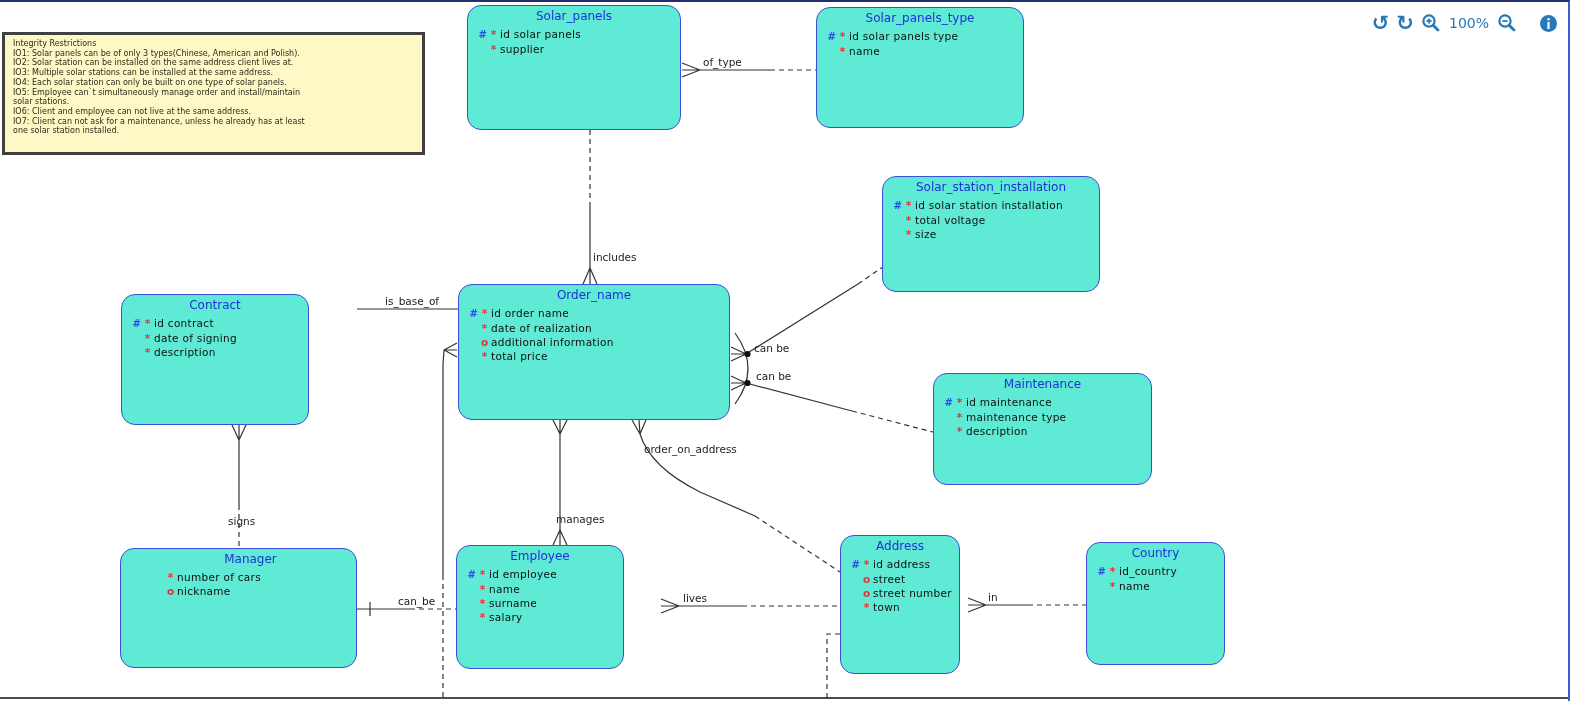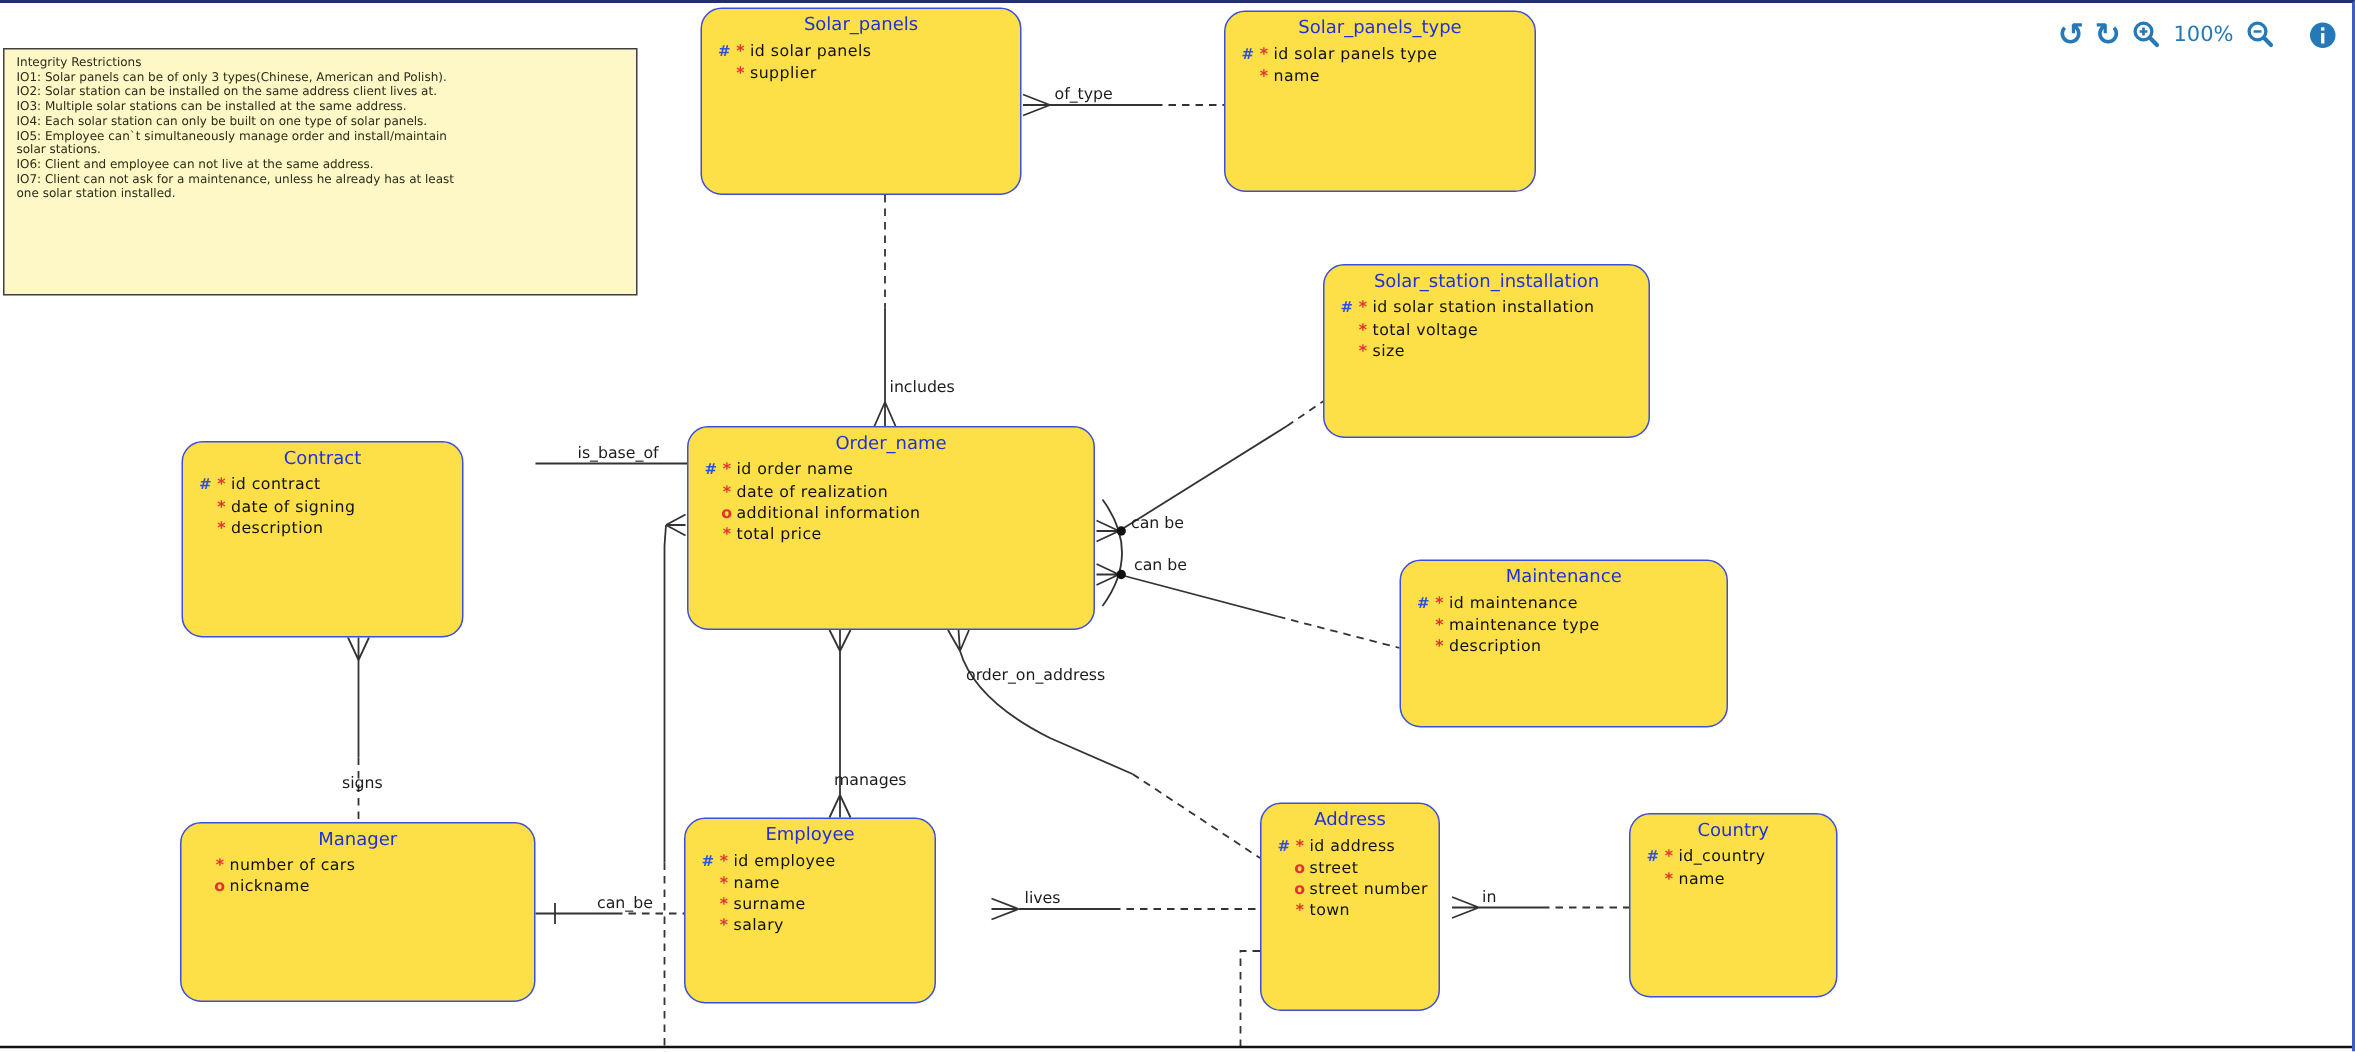--- a/index.html
+++ b/index.html
@@ -6,29 +6,29 @@
   #canvas{
     position:relative; width:1570px; height:701px; overflow:hidden;
     background:#ffffff;
     border-top:2px solid #232e6e;
     border-right:2px solid #3b5bd0;
     box-sizing:border-box;
     font-family:"DejaVu Sans", sans-serif;
   }
   
   #note{
-    position:absolute; left:2px; top:30px; width:423px; height:165px;
-    background:#fdf8c5; border:1px solid #404040; box-sizing:border-box;
+    position:absolute; left:2px; top:30px; width:423px; height:123px;
+    background:#fdf8c5; border:3px solid #404040; box-sizing:border-box;
     padding:4px 8px; font-size:8px; line-height:9.7px; color:#2b2b1a;
   }
   .note-line{white-space:nowrap;}
   
   .entity{
     position:absolute; box-sizing:border-box;
-    background:#fde047; border:1.6px solid #3d4fd8; border-radius:14px;
+    background:#5eead4; border:1.6px solid #3d4fd8; border-radius:14px;
     overflow:hidden; z-index:3;
   }
   .entity-title{
     text-align:center; color:#2030d8; font-size:12px; line-height:17px;
     padding-top:2px; white-space:nowrap;
   }
   .attrs{margin-top:2px; padding:0 4px 0 6px;}
   .attr-row{display:flex; align-items:baseline; font-size:10.5px; line-height:14px; color:#101010;}
   .attr-key{width:13px; text-align:right; color:#2b50e6; font-weight:bold; font-size:10px; flex:none;}
   .attr-req{width:13px; text-align:center; color:#e03434; font-weight:bold; font-size:10.5px; flex:none;}
@@ -253,21 +253,21 @@
             <span class="attr-name">maintenance type</span>
           </div>
           <div class="attr-row">
             <span class="attr-key"></span>
             <span class="attr-req">*</span>
             <span class="attr-name">description</span>
           </div>
         </div>
     </div>
 
-    <div class="entity" style="left: 120px; top: 546px; width: 237px; height: 120px;">
+    <div class="entity" style="left: 120px; top: 546px; width: 237px; height: 120px; padding-left: 24px;">
       <div class="entity-title">Manager</div>
       <div class="attrs">
           <div class="attr-row">
             <span class="attr-key"></span>
             <span class="attr-req">*</span>
             <span class="attr-name">number of cars</span>
           </div>
           <div class="attr-row">
             <span class="attr-key"></span>
             <span class="attr-req">o</span>

